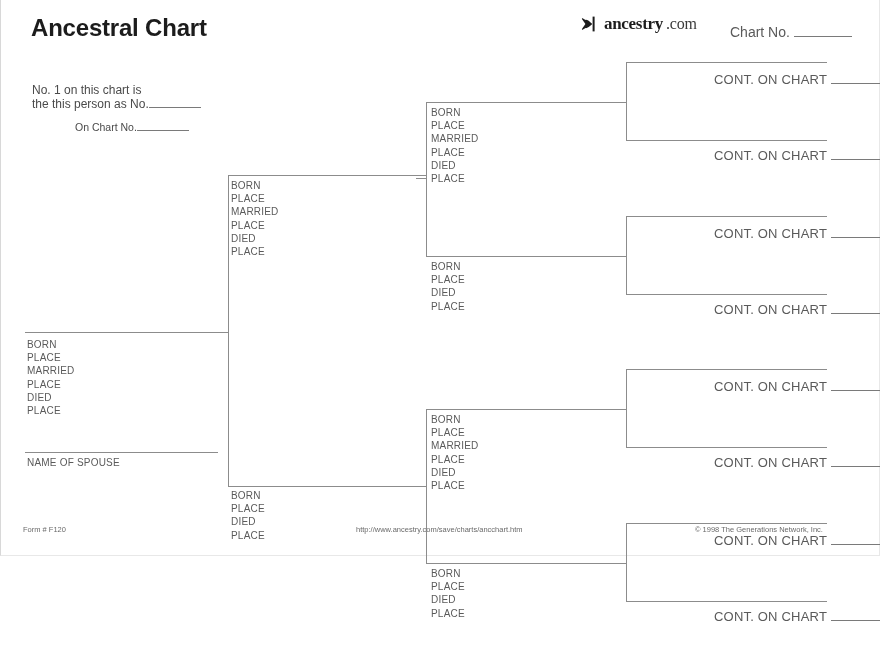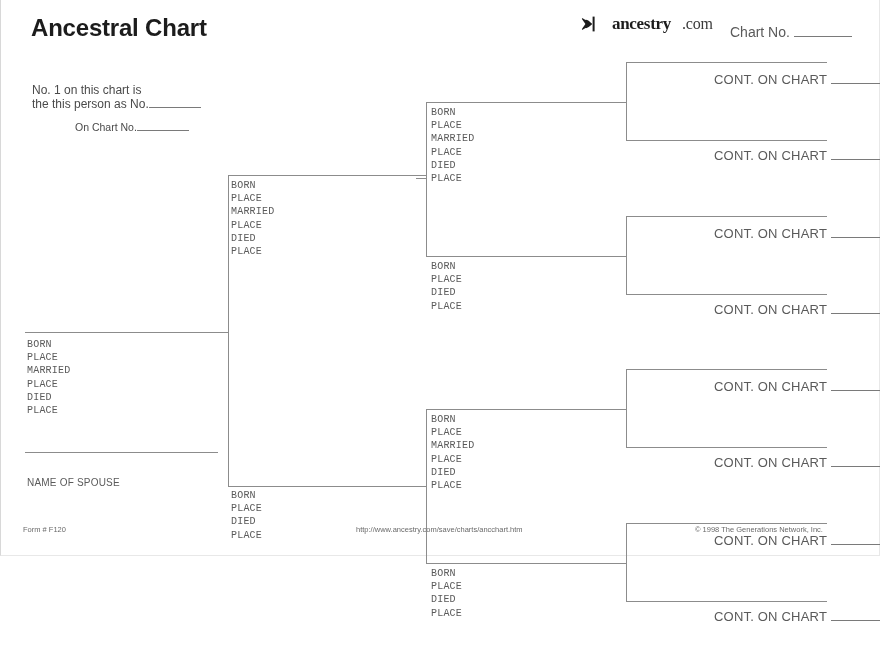--- a/index.html
+++ b/index.html
@@ -21,21 +21,21 @@
   }
 
   
   .title{
     position:absolute;left:30px;top:14px;
     font-size:24px;font-weight:bold;color:#1c1c1c;
     letter-spacing:-0.2px;
   }
   .logo{
     position:absolute;left:578px;top:14px;
-    display:flex;align-items:center;gap:11px;
+    display:flex;align-items:center;gap:3px;
   }
   .logo-mark{width:22px;height:18px;display:block;}
   .logo-word{
     font-family:"Liberation Serif", serif;
     font-size:17px;color:#1c1c1c;font-weight:bold;
     letter-spacing:-0.3px;
   }
   .logo-tld{
     font-family:"Liberation Serif", serif;
     font-size:16px;color:#3a3a3a;font-weight:normal;
@@ -68,21 +68,21 @@
   .hline{position:absolute;background:#8c8c8c;height:1px;}
   .vline{position:absolute;background:#8c8c8c;width:1px;}
 
   
   .fields{
     position:absolute;
     font-size:10px;line-height:13.2px;
     color:#5a5a5a;letter-spacing:0.2px;
     white-space:nowrap;
   }
-  .fields div{height:13.2px;font-family:Liberation Mono, monospace;}
+  .fields div{height:13.2px;}
 
   .spouse-label{
     position:absolute;
     font-size:10px;color:#5a5a5a;letter-spacing:0.2px;
     white-space:nowrap;
   }
 
   .cont{
     position:absolute;
     font-size:13px;color:#5a5a5a;letter-spacing:0.2px;
@@ -139,21 +139,21 @@
   <div class="hline" style="left:24px;top:332px;width:203px;"></div>
   <div class="fields" style="left:26px;top:338px;">
     <div>BORN</div>
     <div>PLACE</div>
     <div>MARRIED</div>
     <div>PLACE</div>
     <div>DIED</div>
     <div>PLACE</div>
   </div>
   <div class="hline" style="left:24px;top:452px;width:193px;"></div>
-  <div class="spouse-label" style="left:26px;top:477px;">NAME OF SPOUSE</div>
+  <div class="spouse-label" style="left:26px;top:457px;">NAME OF SPOUSE</div>
 
   <div class="vline" style="left:227px;top:175px;height:311px;"></div>
   <div class="hline" style="left:217px;top:332px;width:11px;"></div>
 
   <div class="hline" style="left:227px;top:175px;width:198px;"></div>
   <div class="fields" style="left:230px;top:179px;">
     <div>BORN</div>
     <div>PLACE</div>
     <div>MARRIED</div>
     <div>PLACE</div>

